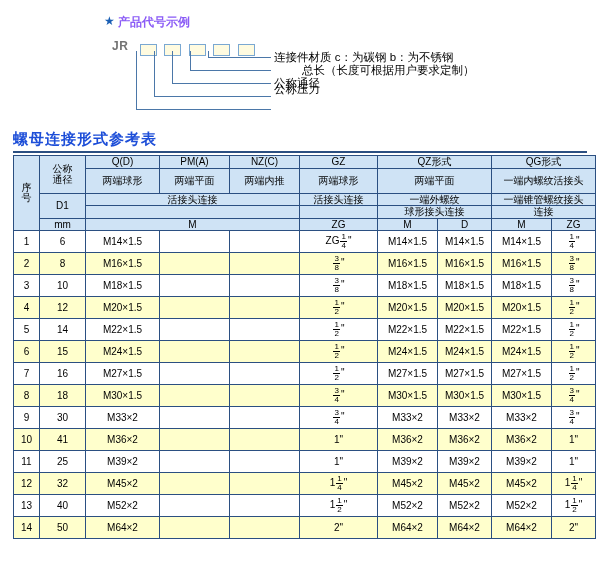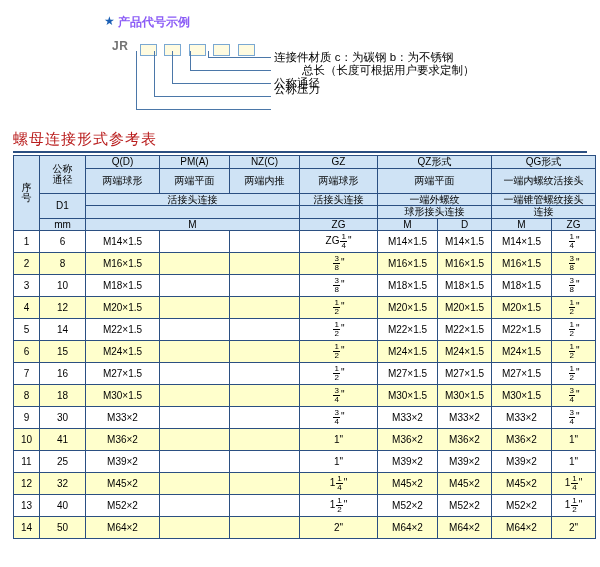--- a/index.html
+++ b/index.html
@@ -72,22 +72,22 @@
     color: #000;
     white-space: nowrap;
   }
 
   
   .section-title {
     position: absolute;
     left: 13px;
     top: 130px;
     font-size: 15px;
-    font-weight: normal;
-    color: #b91c1c;
+    font-weight: bold;
+    color: #1d4ed8;
     letter-spacing: 1px;
   }
   .section-underline {
     position: absolute;
     left: 13px;
     top: 151px;
     width: 574px;
     height: 2px;
     background: #2b4f81;
   }

